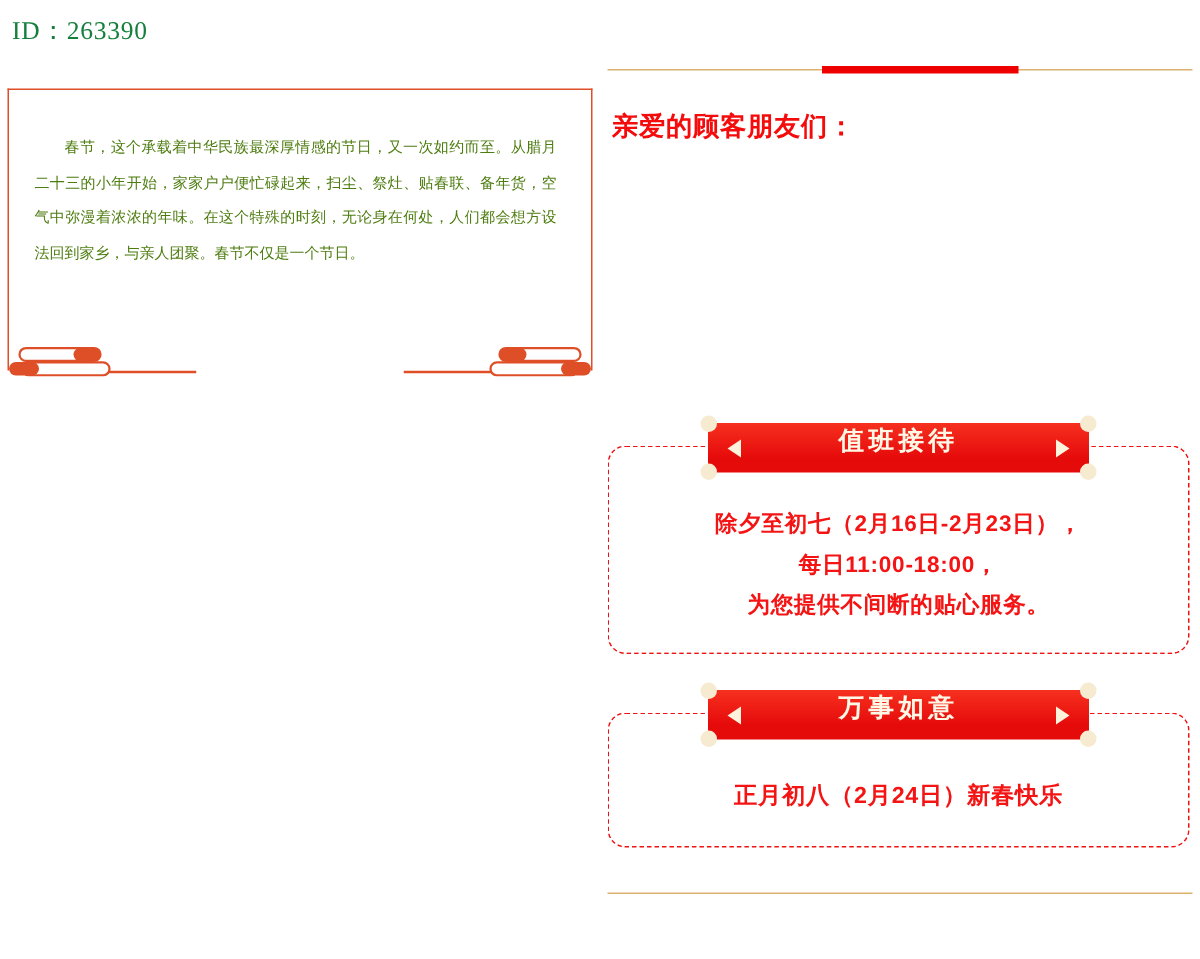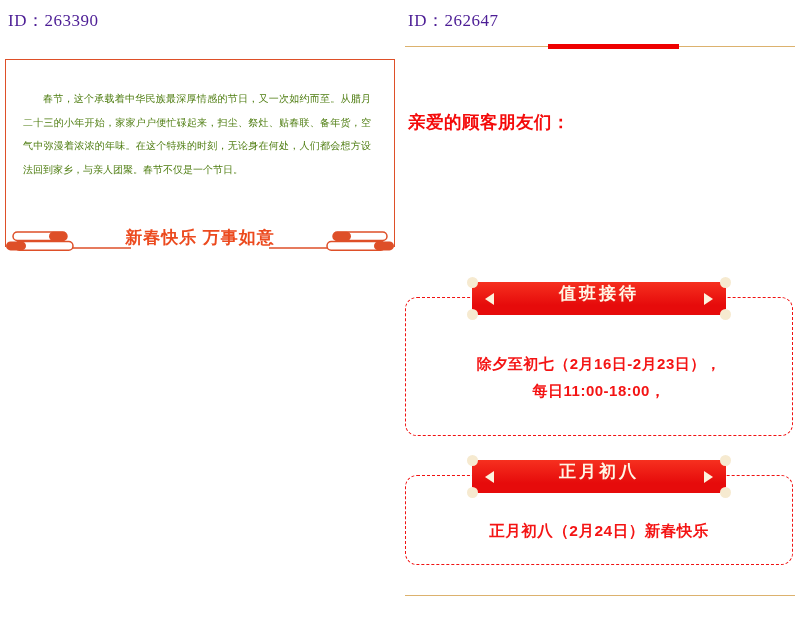--- a/index.html
+++ b/index.html
@@ -8,21 +8,21 @@
     width:800px; height:639px; position:relative; overflow:hidden;
     font-family:"Liberation Sans","DejaVu Sans",sans-serif;
   }
   .panel { position:absolute; top:0; width:400px; height:639px; }
   .panel-left { left:0; }
   .panel-right { left:400px; }
 
   .panel-id {
     position:absolute; top:9px; left:8px;
     font-family:"Liberation Serif","DejaVu Serif",serif;
-    font-size:17px; color:#4c1d95; letter-spacing:0.5px;
+    font-size:17px; color:#15803d; letter-spacing:0.5px;
   }
 
   
   .sp-box {
     position:absolute; left:5px; top:59px; width:390px; height:188px;
     border:1px solid #de4f28; border-bottom:none; background:#ffffff;
   }
   .sp-text {
     position:absolute; left:17px; right:23px; top:27px;
     font-size:10px; line-height:23.5px; color:#4d7c0f;
@@ -41,21 +41,21 @@
   .divider {
     position:absolute; top:46px; left:5px; right:5px; height:1px;
     background:#dcb26e;
   }
   .divider-bar {
     position:absolute; left:143px; top:-2px; width:131px; height:5px;
     background:#ee0000;
   }
   .salutation {
     position:absolute; top:72px; left:8px;
-    font-size:17.5px; font-weight:700; color:#f40b0b; letter-spacing:0.5px;margin-top:38px;
+    font-size:17.5px; font-weight:700; color:#f40b0b; letter-spacing:0.5px;
   }
   .greet-text {
     position:absolute; top:97px; left:8px; right:7px;
     font-size:15.5px; line-height:23.4px; color:#3f3f3f; text-align:justify;
   }
   .section { position:absolute; left:5px; width:388px; }
   .section-1 { top:282px; height:154px; }
   .section-2 { top:460px; height:105px; }
   .dashed-box {
     position:absolute; left:0; right:0; top:15px; bottom:0;
@@ -106,21 +106,20 @@
   }
 </style>
 </head>
 <body>
 
 <section class="panel panel-left">
   <div class="panel-id"><span>ID：</span><span>263390</span></div>
 
   <div class="sp-box">
     <p class="sp-text">春节，这个承载着中华民族最深厚情感的节日，又一次如约而至。从腊月二十三的小年开始，家家户户便忙碌起来，扫尘、祭灶、贴春联、备年货，空气中弥漫着浓浓的年味。在这个特殊的时刻，无论身在何处，人们都会想方设法回到家乡，与亲人团聚。春节不仅是一个节日。</p>
-    <div class="sp-greeting">新春快乐 万事如意</div>
 
     <svg class="cloud cloud-left" viewBox="0 0 126 20" xmlns="http://www.w3.org/2000/svg">
       <path d="M60 17 H126" stroke="#de4f28" stroke-width="1.6" fill="none"></path>
       <rect x="8" y="1" width="54" height="8.6" rx="4.3" fill="#ffffff" stroke="#de4f28" stroke-width="1.5"></rect>
       <rect x="44" y="0.8" width="18" height="9" rx="4.5" fill="#de4f28"></rect>
       <rect x="10" y="10.6" width="58" height="8.6" rx="4.3" fill="#ffffff" stroke="#de4f28" stroke-width="1.5"></rect>
       <rect x="1" y="10.4" width="20" height="9" rx="4.5" fill="#de4f28"></rect>
     </svg>
 
     <svg class="cloud cloud-right" viewBox="0 0 126 20" xmlns="http://www.w3.org/2000/svg">
@@ -129,33 +128,33 @@
         <rect x="8" y="1" width="54" height="8.6" rx="4.3" fill="#ffffff" stroke="#de4f28" stroke-width="1.5"></rect>
         <rect x="44" y="0.8" width="18" height="9" rx="4.5" fill="#de4f28"></rect>
         <rect x="10" y="10.6" width="58" height="8.6" rx="4.3" fill="#ffffff" stroke="#de4f28" stroke-width="1.5"></rect>
         <rect x="1" y="10.4" width="20" height="9" rx="4.5" fill="#de4f28"></rect>
       </g>
     </svg>
   </div>
 </section>
 
 <section class="panel panel-right">
-  <div class="panel-id"><span>ID：</span><span>262647</span></div>
 
   <div class="divider">
     <span class="divider-bar"></span>
   </div>
 
   <h3 class="salutation">亲爱的顾客朋友们：</h3>
 
 
   <div class="section section-1">
     <div class="dashed-box">
       <p class="dash-line">除夕至初七（2月16日-2月23日），</p>
       <p class="dash-line">每日11:00-18:00，</p>
+      <p class="dash-line">为您提供不间断的贴心服务。</p>
     </div>
     <div class="ribbon">
       <span class="notch tl"></span>
       <span class="notch tr"></span>
       <span class="notch bl"></span>
       <span class="notch br"></span>
       <span class="arrow arrow-l"></span>
       <span class="ribbon-title">值班接待</span>
       <span class="arrow arrow-r"></span>
     </div>
@@ -164,20 +163,20 @@
   <div class="section section-2">
     <div class="dashed-box">
       <p class="dash-line">正月初八（2月24日）新春快乐</p>
     </div>
     <div class="ribbon">
       <span class="notch tl"></span>
       <span class="notch tr"></span>
       <span class="notch bl"></span>
       <span class="notch br"></span>
       <span class="arrow arrow-l"></span>
-      <span class="ribbon-title">正月初八</span>
+      <span class="ribbon-title">万事如意</span>
       <span class="arrow arrow-r"></span>
     </div>
   </div>
 
   <div class="bottom-line"></div>
   <div class="watermark">小墨鹰编辑器</div>
 </section>
 
 </body></html>

